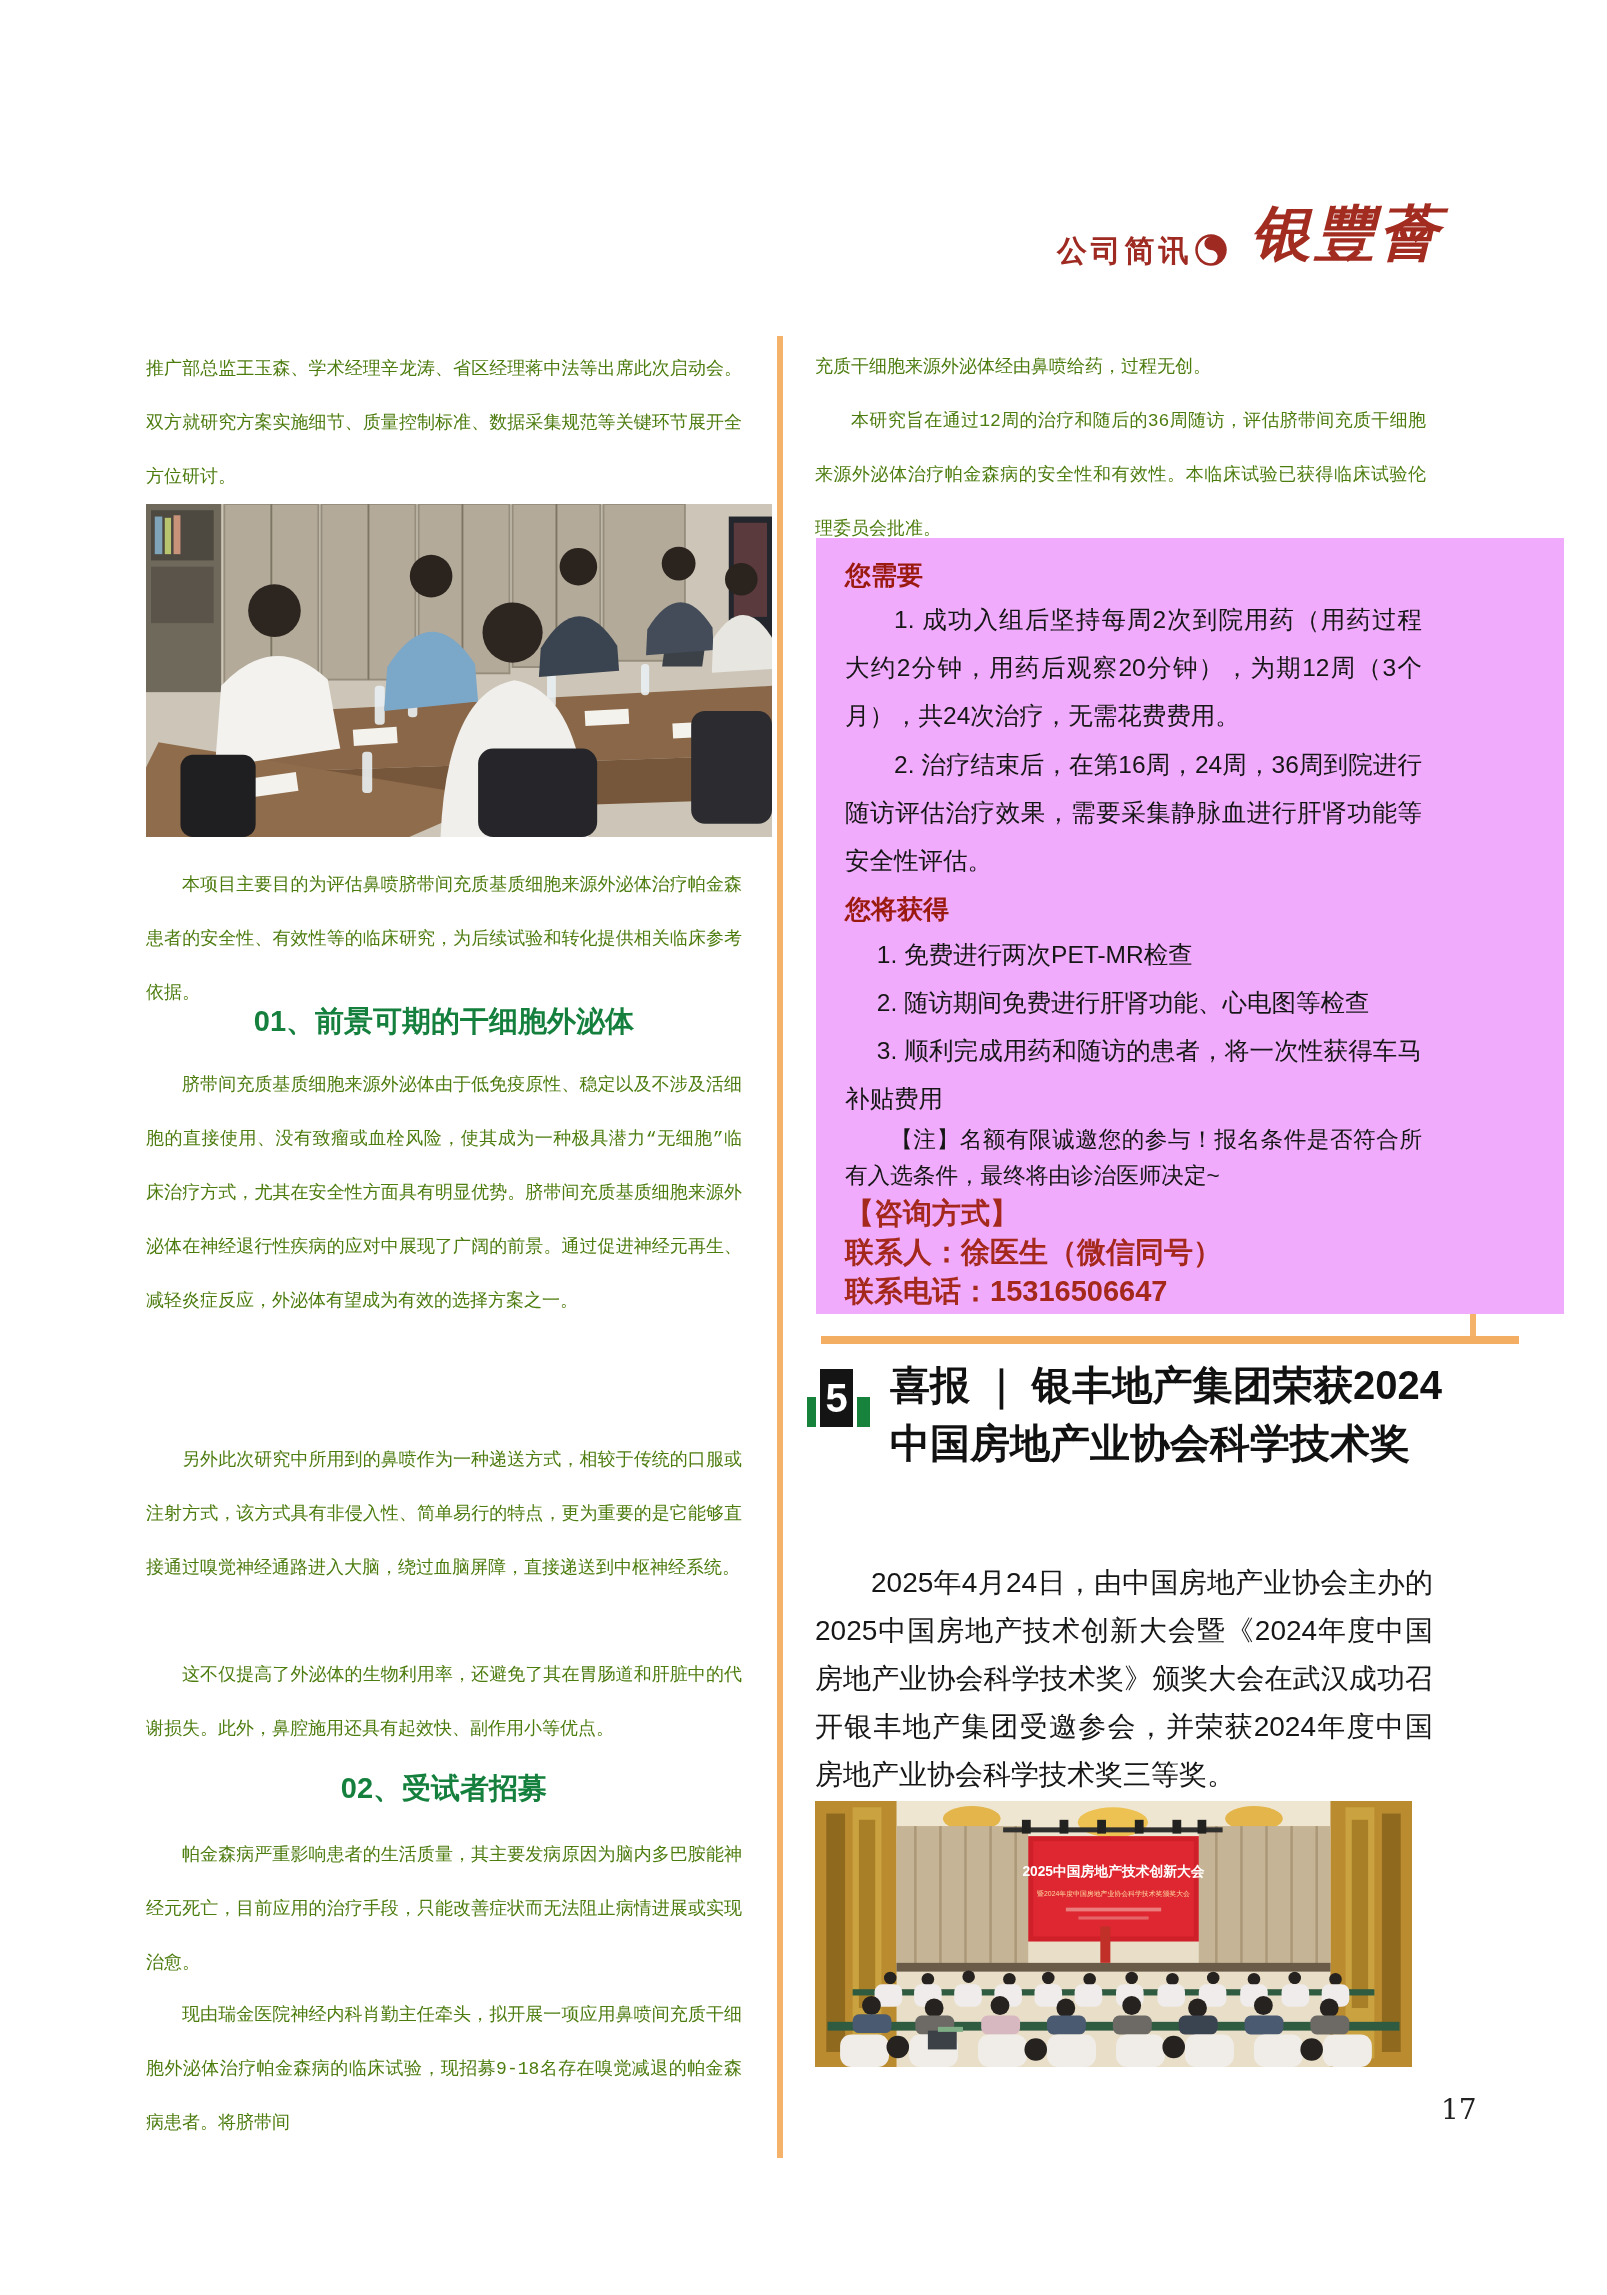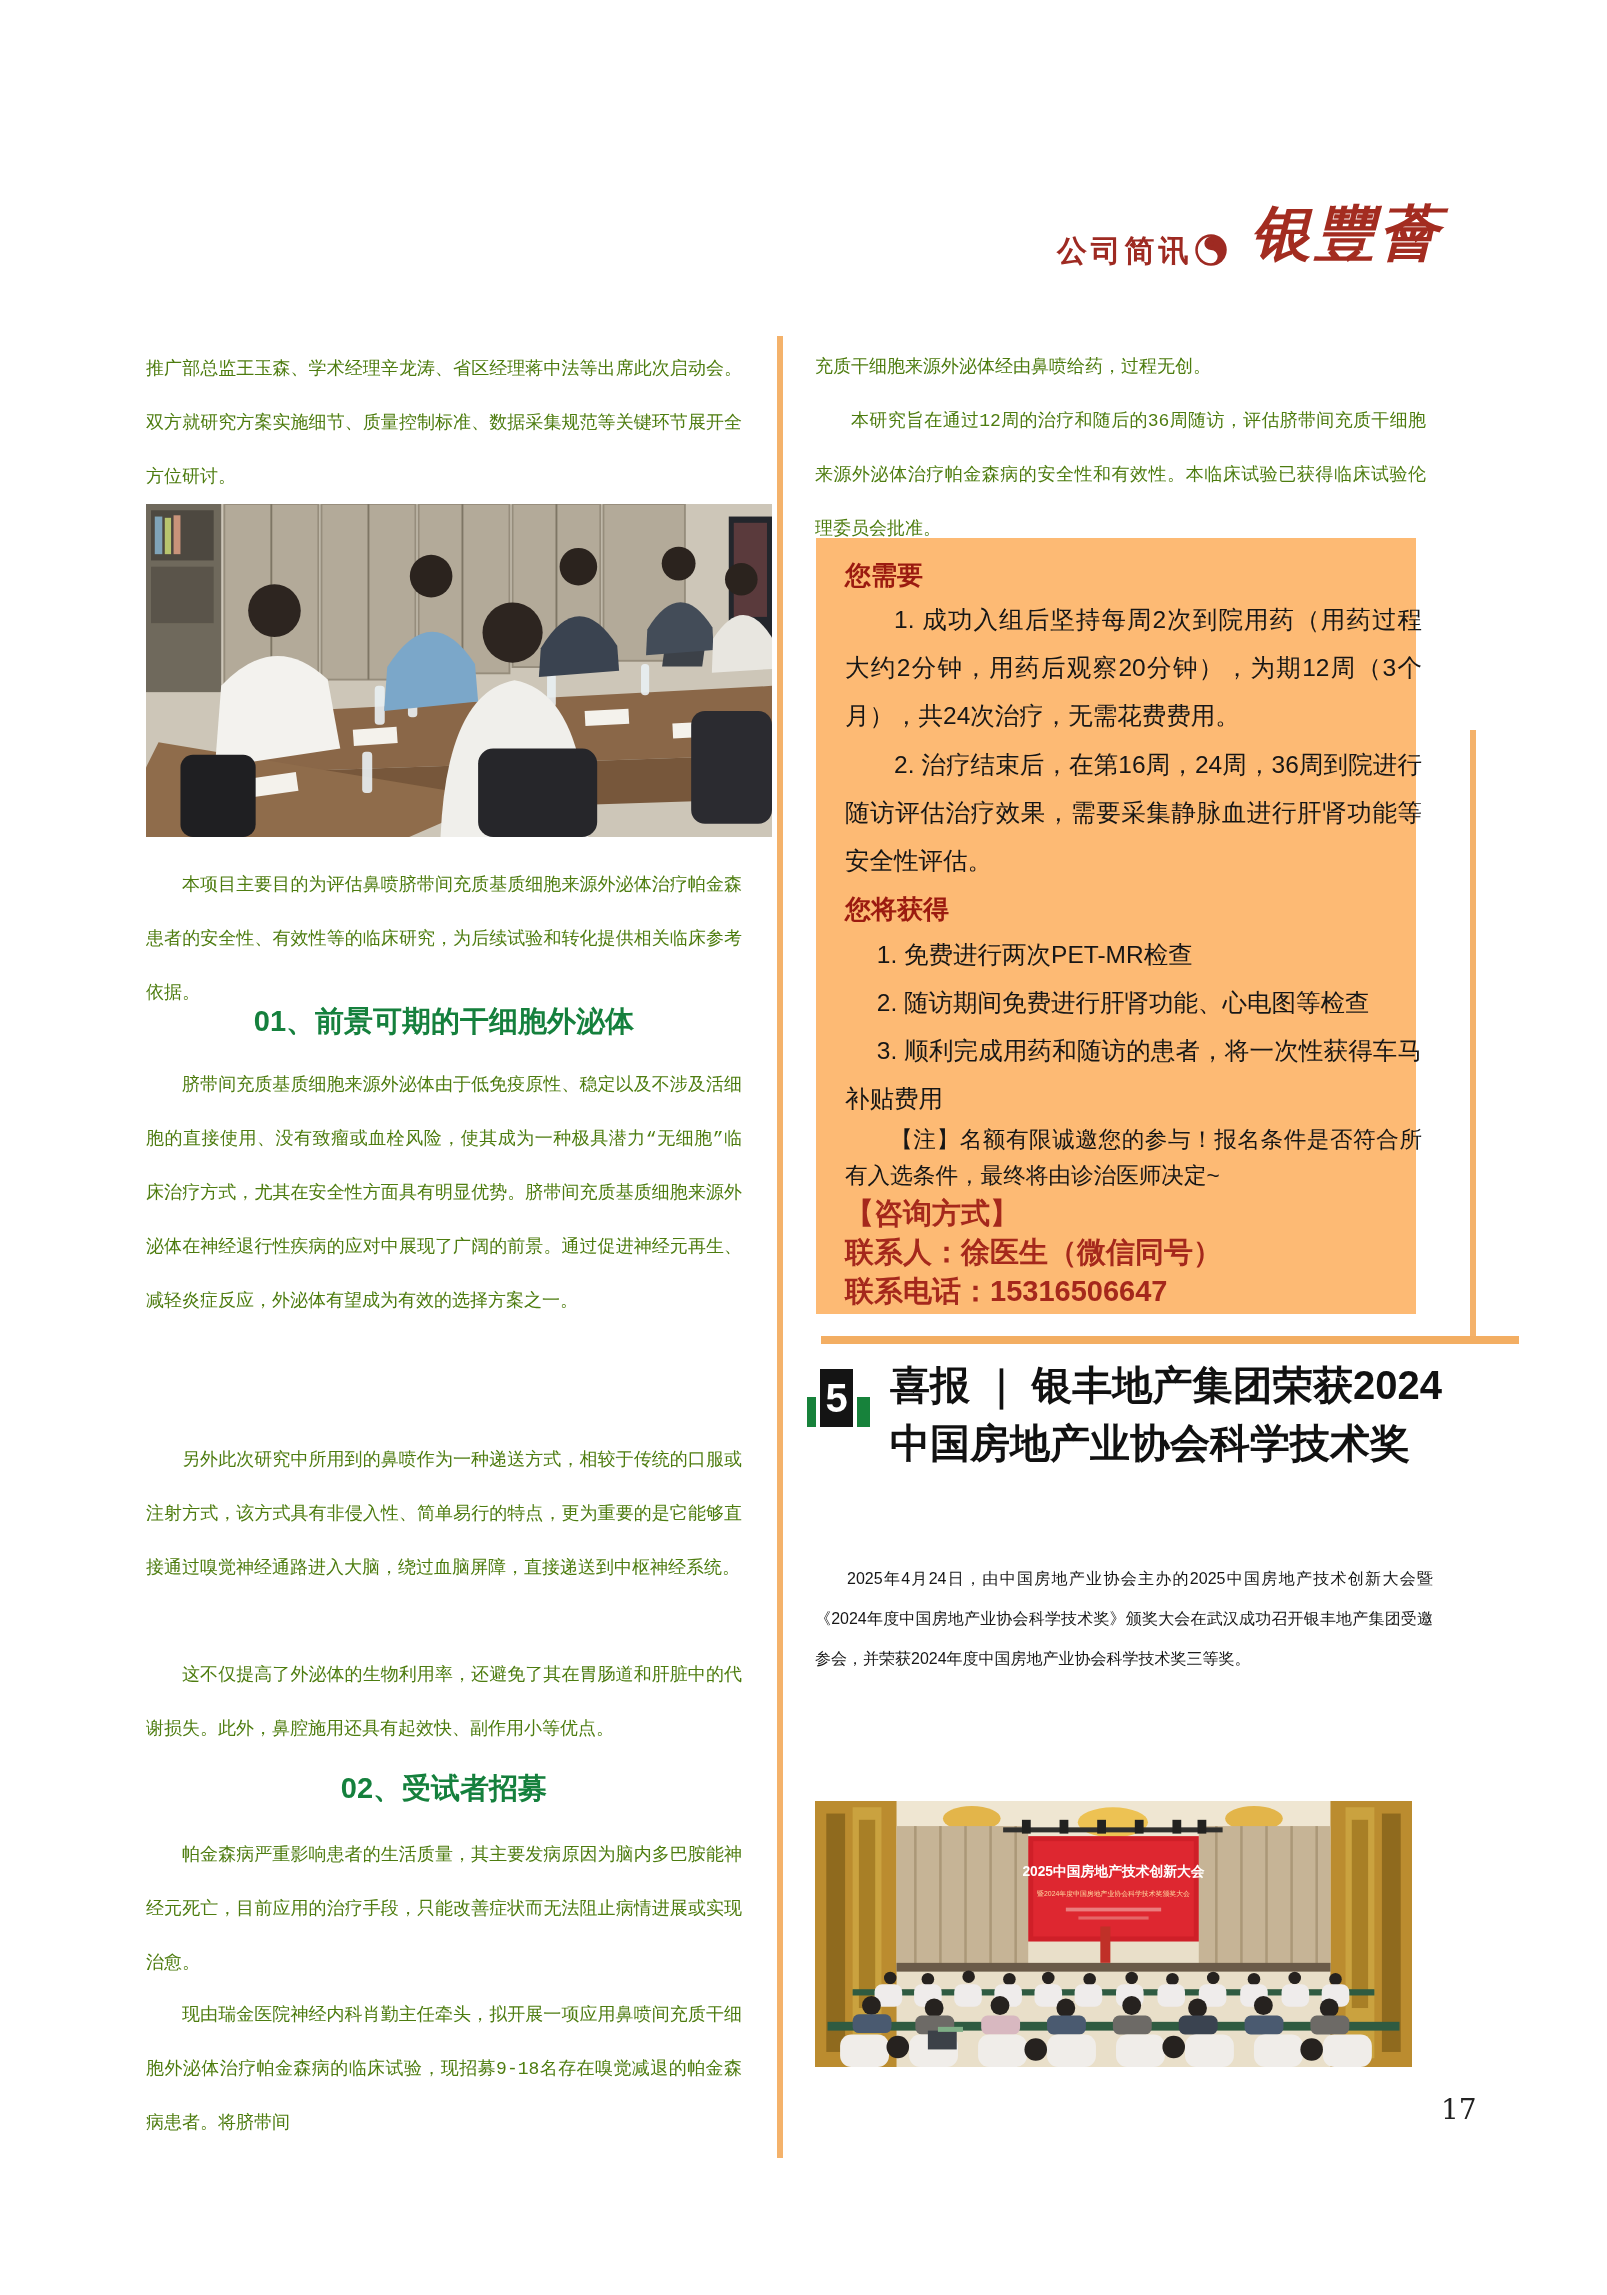--- a/index.html
+++ b/index.html
@@ -17,36 +17,36 @@
   .indent{text-indent:2em;}
   .col-heading{position:absolute;width:596px;text-align:center;font-size:29px;font-weight:700;color:#15803d;}
   
   .lcol{left:146px;width:596px;}
   
   .vdivider{position:absolute;left:777px;top:336px;width:5.6px;height:1822px;background:#f4b26b;}
   .hbar{position:absolute;left:821px;top:1336px;width:698px;height:7.5px;background:#f3ae63;}
   .rstrip{position:absolute;left:1470px;top:730px;width:5.6px;height:606px;background:#f4b26b;}
   
   .rcol{left:815px;width:611px;}
-  .infobox{position:absolute;left:816px;top:538px;width:600px;height:776px;background:#fdba74;text-decoration:underline;}
+  .infobox{position:absolute;left:816px;top:538px;width:748px;height:776px;background:#f0abfc;text-decoration:underline;}
   .boxtitle{position:absolute;left:29px;font-size:26px;font-weight:700;color:#9b1a10;}
   .boxtxt{position:absolute;left:29px;width:577px;font-size:24.5px;line-height:48px;
         text-align:justify;font-weight:500;color:#161616;}
   .note{font-size:22.6px !important;line-height:36px !important;}
   .contact{position:absolute;left:29px;width:577px;font-size:29px;font-weight:700;color:#a5281c;}
   
   .badge{position:absolute;left:807px;top:1369px;width:69px;height:58px;}
   .badge .g{position:absolute;background:#17823b;}
   .badge .g.left{left:0;top:28px;width:9.4px;height:30px;}
   .badge .g.right{left:50px;top:28px;width:13px;height:30px;}
   .badge .num{position:absolute;left:13px;top:0;width:33px;height:58px;background:#141414;
         color:#ffffff;font-size:40px;font-weight:700;display:flex;align-items:center;justify-content:center;}
   .sec5-title{position:absolute;left:890px;top:1356px;width:552px;font-size:40px;line-height:58px;
         font-weight:700;color:#111111;text-align:justify;text-justify:inter-ideograph;}
-  .sec5-body{position:absolute;left:815px;top:1559px;width:618px;font-size:16px;line-height:40px;
+  .sec5-body{position:absolute;left:815px;top:1559px;width:618px;font-size:28px;line-height:48px;
         text-align:justify;text-indent:2em;font-weight:500;}
   
   .photo1{position:absolute;left:146px;top:504px;width:626px;height:333px;}
   .photo2{position:absolute;left:815px;top:1801px;width:597px;height:266px;}
   .pagenum{position:absolute;left:1441px;top:2093px;font-family:"DejaVu Serif",serif;
         font-size:28px;color:#222222;}
 </style>
 </head>
 <body>
 

